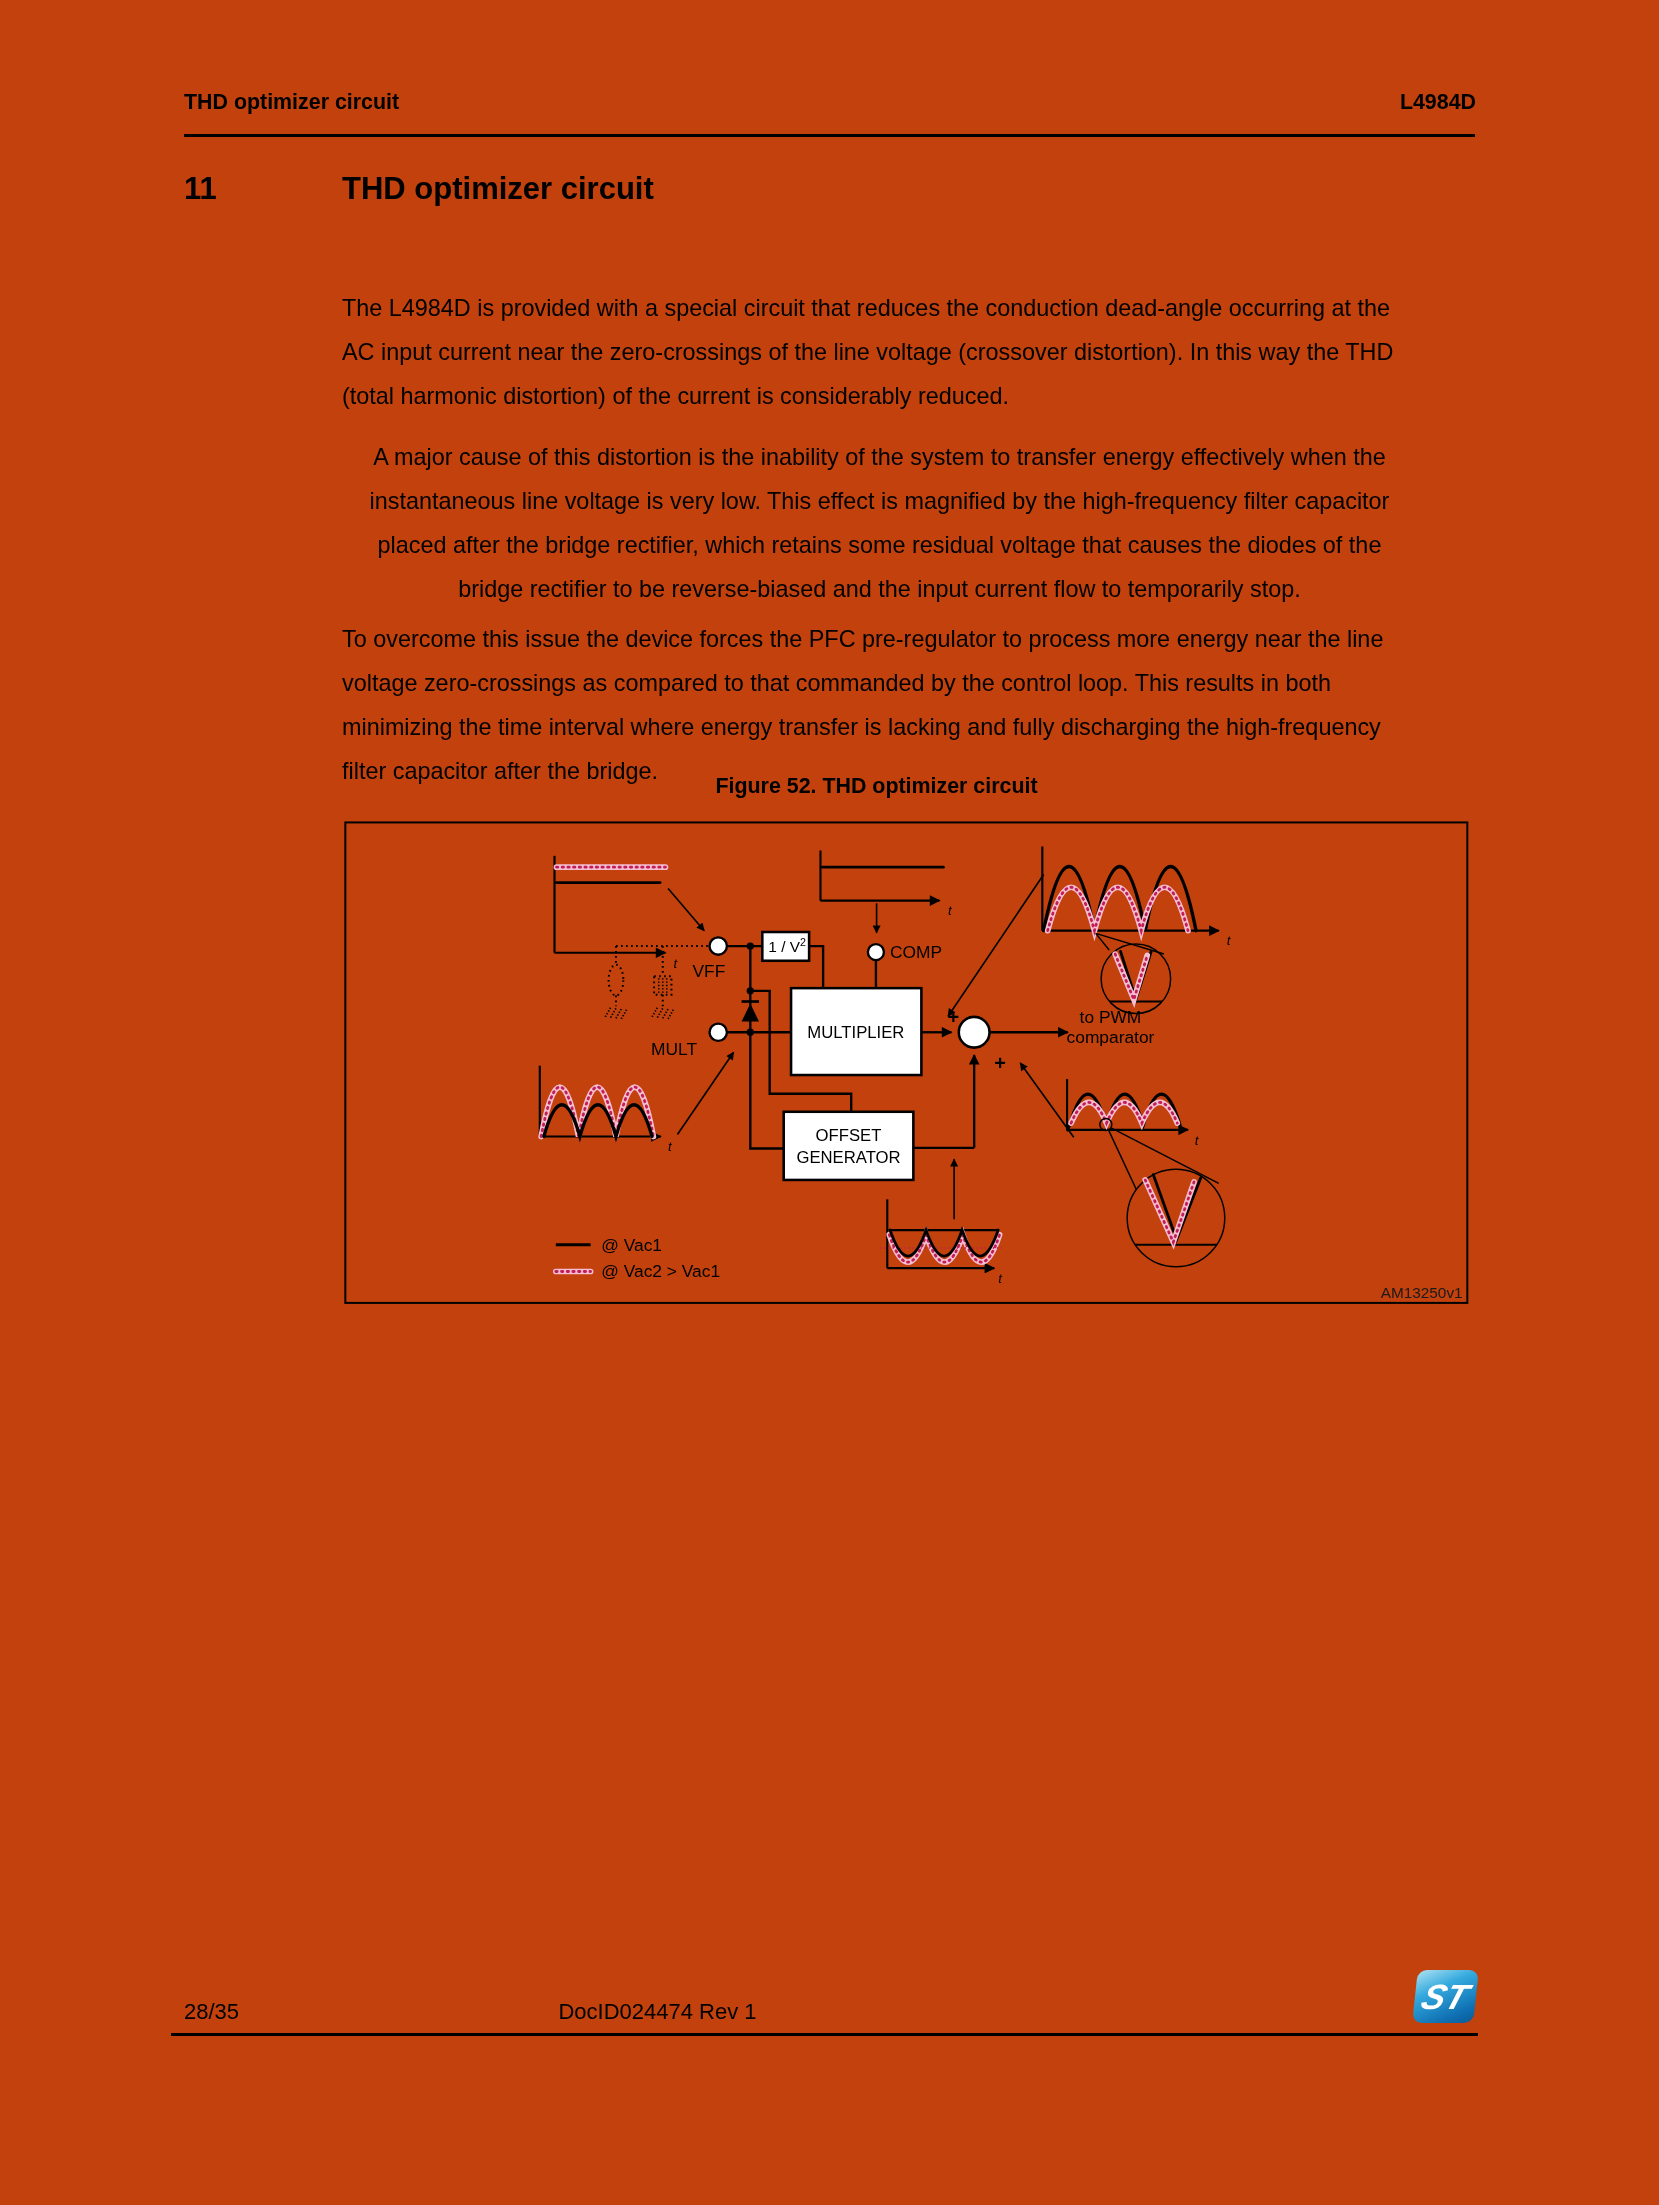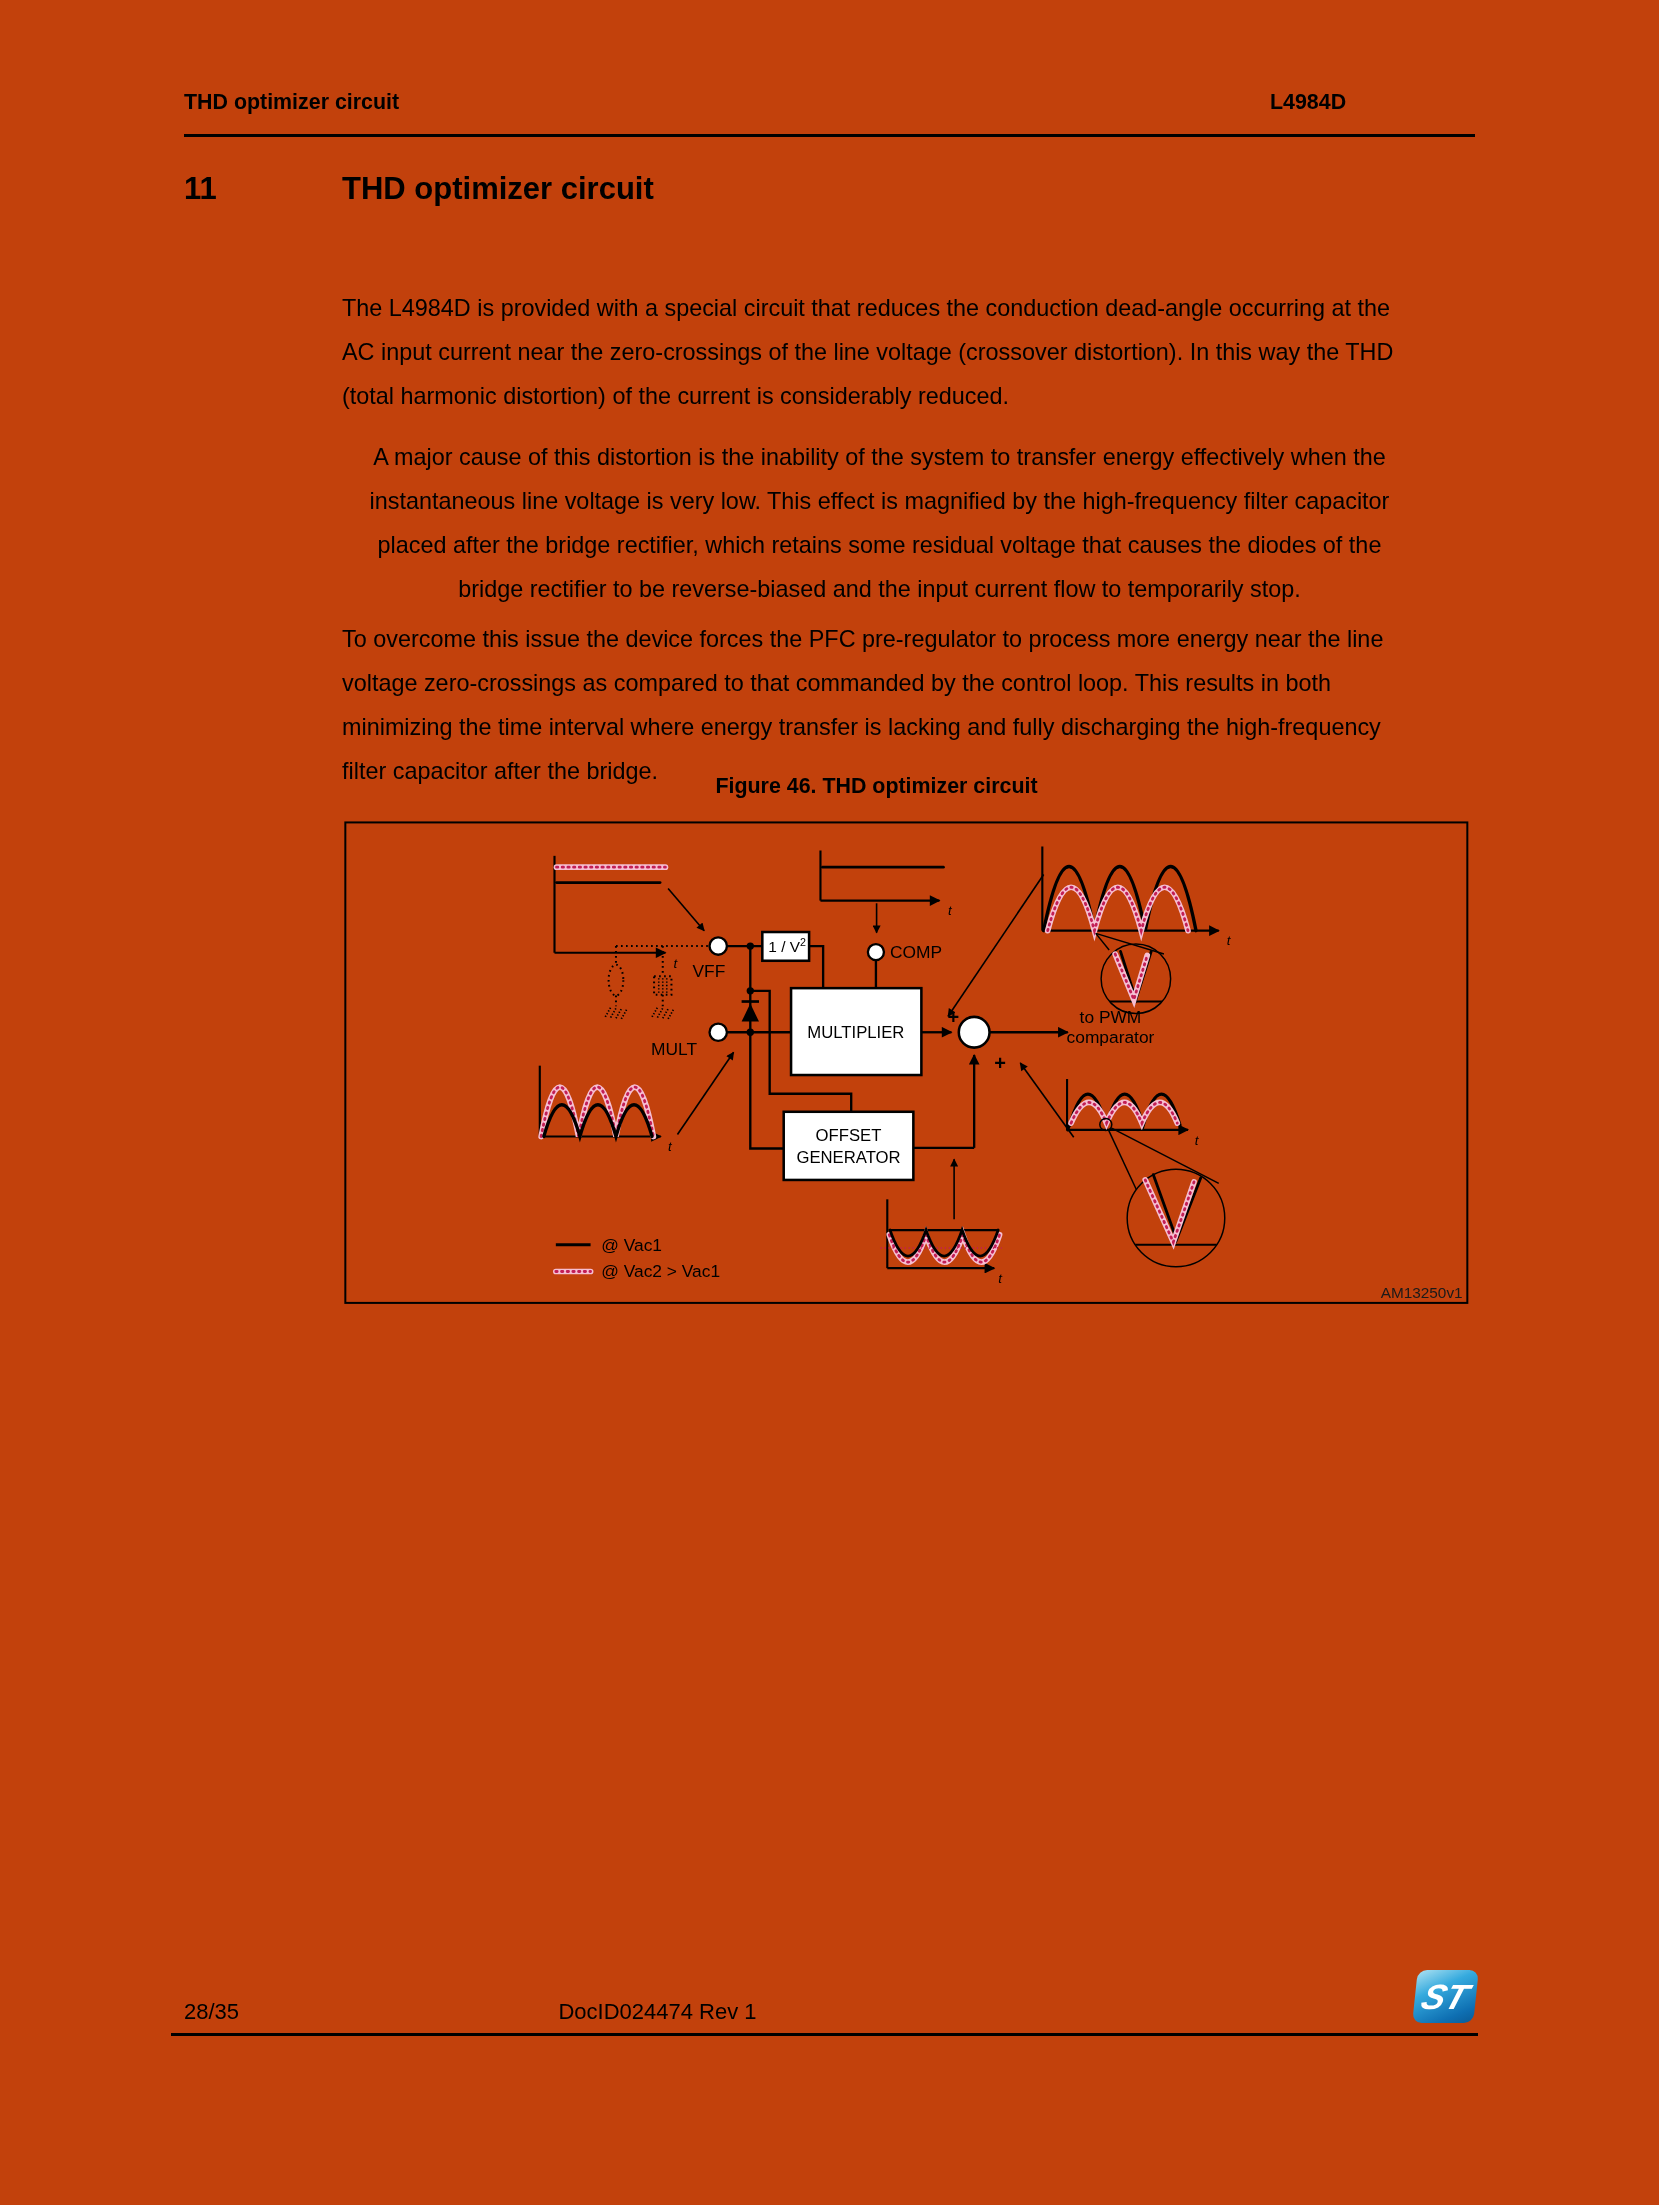--- a/index.html
+++ b/index.html
@@ -1,21 +1,21 @@
 <!DOCTYPE html>
 <html style="font-size:10.7px"><head>
 <meta charset="utf-8">
 <style>
   html,body{margin:0;padding:0;background:#ffffff;}
   .page{position:relative;width:1659px;height:2205px;background:#c2410c;overflow:hidden;
         font-family:"Liberation Sans",sans-serif;color:#000;}
   .abs{position:absolute;}
   
   .hdr-left{left:184px;top:90px;font-size:21.4px;font-weight:bold;}
-  .hdr-right{left:1270px;top:90px;width:206px;text-align:left;font-size:21.4px;font-weight:bold;}
+  .hdr-right{left:1270px;top:90px;width:206px;text-align:right;font-size:21.4px;font-weight:bold;}
   .hdr-rule{left:184px;top:134px;width:1291px;height:2.7px;background:#000;}
   
   .sec-num{left:184px;top:171px;font-size:31px;font-weight:bold;}
   .sec-title{left:342px;top:171px;font-size:31px;font-weight:bold;}
   
   .para{left:342px;width:1075px;font-size:23.4px;line-height:44px;letter-spacing:0px;}
   .p1{top:286px;}
   .p2{top:435px;text-align:center;}
   .p3{top:617px;}
   
@@ -59,21 +59,21 @@
   <div class="abs hdr-right">L4984D</div>
   <div class="abs hdr-rule"></div>
 
   <div class="abs sec-num">11</div>
   <div class="abs sec-title">THD optimizer circuit</div>
 
   <div class="abs para p1">The L4984D is provided with a special circuit that reduces the conduction dead-angle occurring at the AC input current near the zero-crossings of the line voltage (crossover distortion). In this way the THD (total harmonic distortion) of the current is considerably reduced.</div>
   <div class="abs para p2">A major cause of this distortion is the inability of the system to transfer energy effectively when the instantaneous line voltage is very low. This effect is magnified by the high-frequency filter capacitor placed after the bridge rectifier, which retains some residual voltage that causes the diodes of the bridge rectifier to be reverse-biased and the input current flow to temporarily stop.</div>
   <div class="abs para p3">To overcome this issue the device forces the PFC pre-regulator to process more energy near the line voltage zero-crossings as compared to that commanded by the control loop. This results in both minimizing the time interval where energy transfer is lacking and fully discharging the high-frequency filter capacitor after the bridge.</div>
 
-  <div class="abs fig-caption">Figure 46. THD optimizer circuit</div>
+  <div class="abs fig-caption">Figure 52. THD optimizer circuit</div>
 
   <svg class="abs fig-svg" width="1126" height="484" viewBox="515 1228 1685 724" xmlns="http://www.w3.org/2000/svg">
     <defs>
       <marker id="ah" viewBox="0 0 10 10" refX="9" refY="5" markerWidth="20" markerHeight="16" orient="auto" markerUnits="userSpaceOnUse">
           <path d="M0,0L10,5L0,10z" fill="#000"></path>
         </marker>
       <marker id="ahs" viewBox="0 0 10 10" refX="9" refY="5" markerWidth="15" markerHeight="12" orient="auto" markerUnits="userSpaceOnUse">
           <path d="M0,0L10,5L0,10z" fill="#000"></path>
         </marker>
     </defs>

